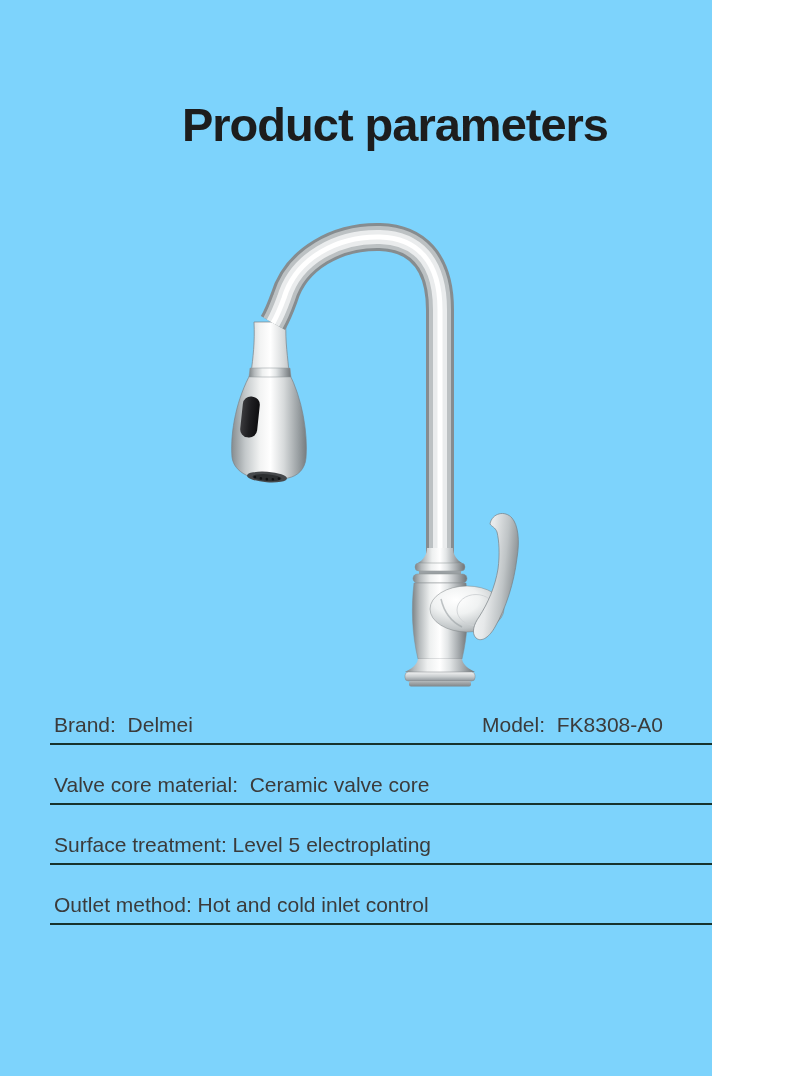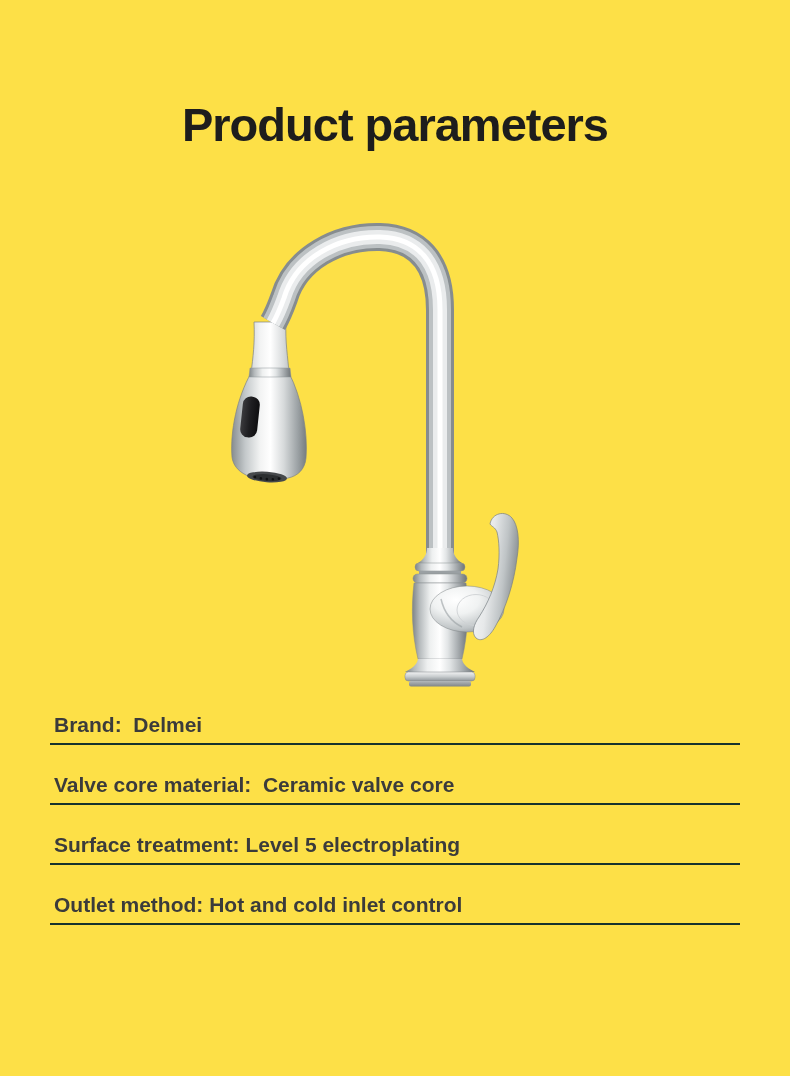--- a/index.html
+++ b/index.html
@@ -1,31 +1,30 @@
 <!DOCTYPE html>
 <html><head>
 <meta charset="utf-8">
 <style>
   html,body{margin:0;padding:0;background:#ffffff;}
   .canvas{
-    position:relative;width:790px;height:1076px;background:#fde047;
+    position:relative;width:712px;height:1076px;background:#7dd3fc;
     font-family:"Liberation Sans", sans-serif;overflow:hidden;
   }
   .page-title{
     position:absolute;top:97px;left:0;width:790px;margin:0;
     text-align:center;font-size:47px;font-weight:700;color:#1d1d1d;
     letter-spacing:-1px;
   }
   .faucet-wrap{position:absolute;left:210px;top:210px;width:340px;height:490px;}
   .specs{position:absolute;left:50px;top:685px;width:690px;}
   .spec-row{
     box-sizing:border-box;height:60px;border-bottom:2px solid #17332d;
     display:grid;grid-template-columns:432px 1fr;align-items:end;
     padding-bottom:6px;
-    font-weight:bold;
   }
   .spec-cell{
     font-size:21px;color:#3b3b3b;white-space:pre;line-height:1.15;
   }
   .spec-cell.left{padding-left:4px;}
 </style>
 </head>
 <body>
 
 <div class="canvas">
@@ -129,20 +128,21 @@
       <path fill="url(#gHandle)" stroke="#798084" stroke-width="0.7" d="M280,314 C282,303 295,300 302,308 C308,315 310,330 307,348
                C304,373 296,398 285,417 C280,426 272,433 266,428
                C261,423 264,414 269,407 C278,393 285,377 288,359
                C290,344 289,330 287,322 C285,317 282,317 280,314 Z"></path>
     </svg>
   </div>
 
   <div class="specs">
     <div class="spec-row">
       <div class="spec-cell left">Brand:  Delmei</div>
+      <div class="spec-cell right">Model:  FK8308-A0</div>
     </div>
     <div class="spec-row">
       <div class="spec-cell left">Valve core material:  Ceramic valve core</div>
     </div>
     <div class="spec-row">
       <div class="spec-cell left">Surface treatment: Level 5 electroplating</div>
       <div class="spec-cell right"></div>
     </div>
     <div class="spec-row">
       <div class="spec-cell left">Outlet method: Hot and cold inlet control</div>

